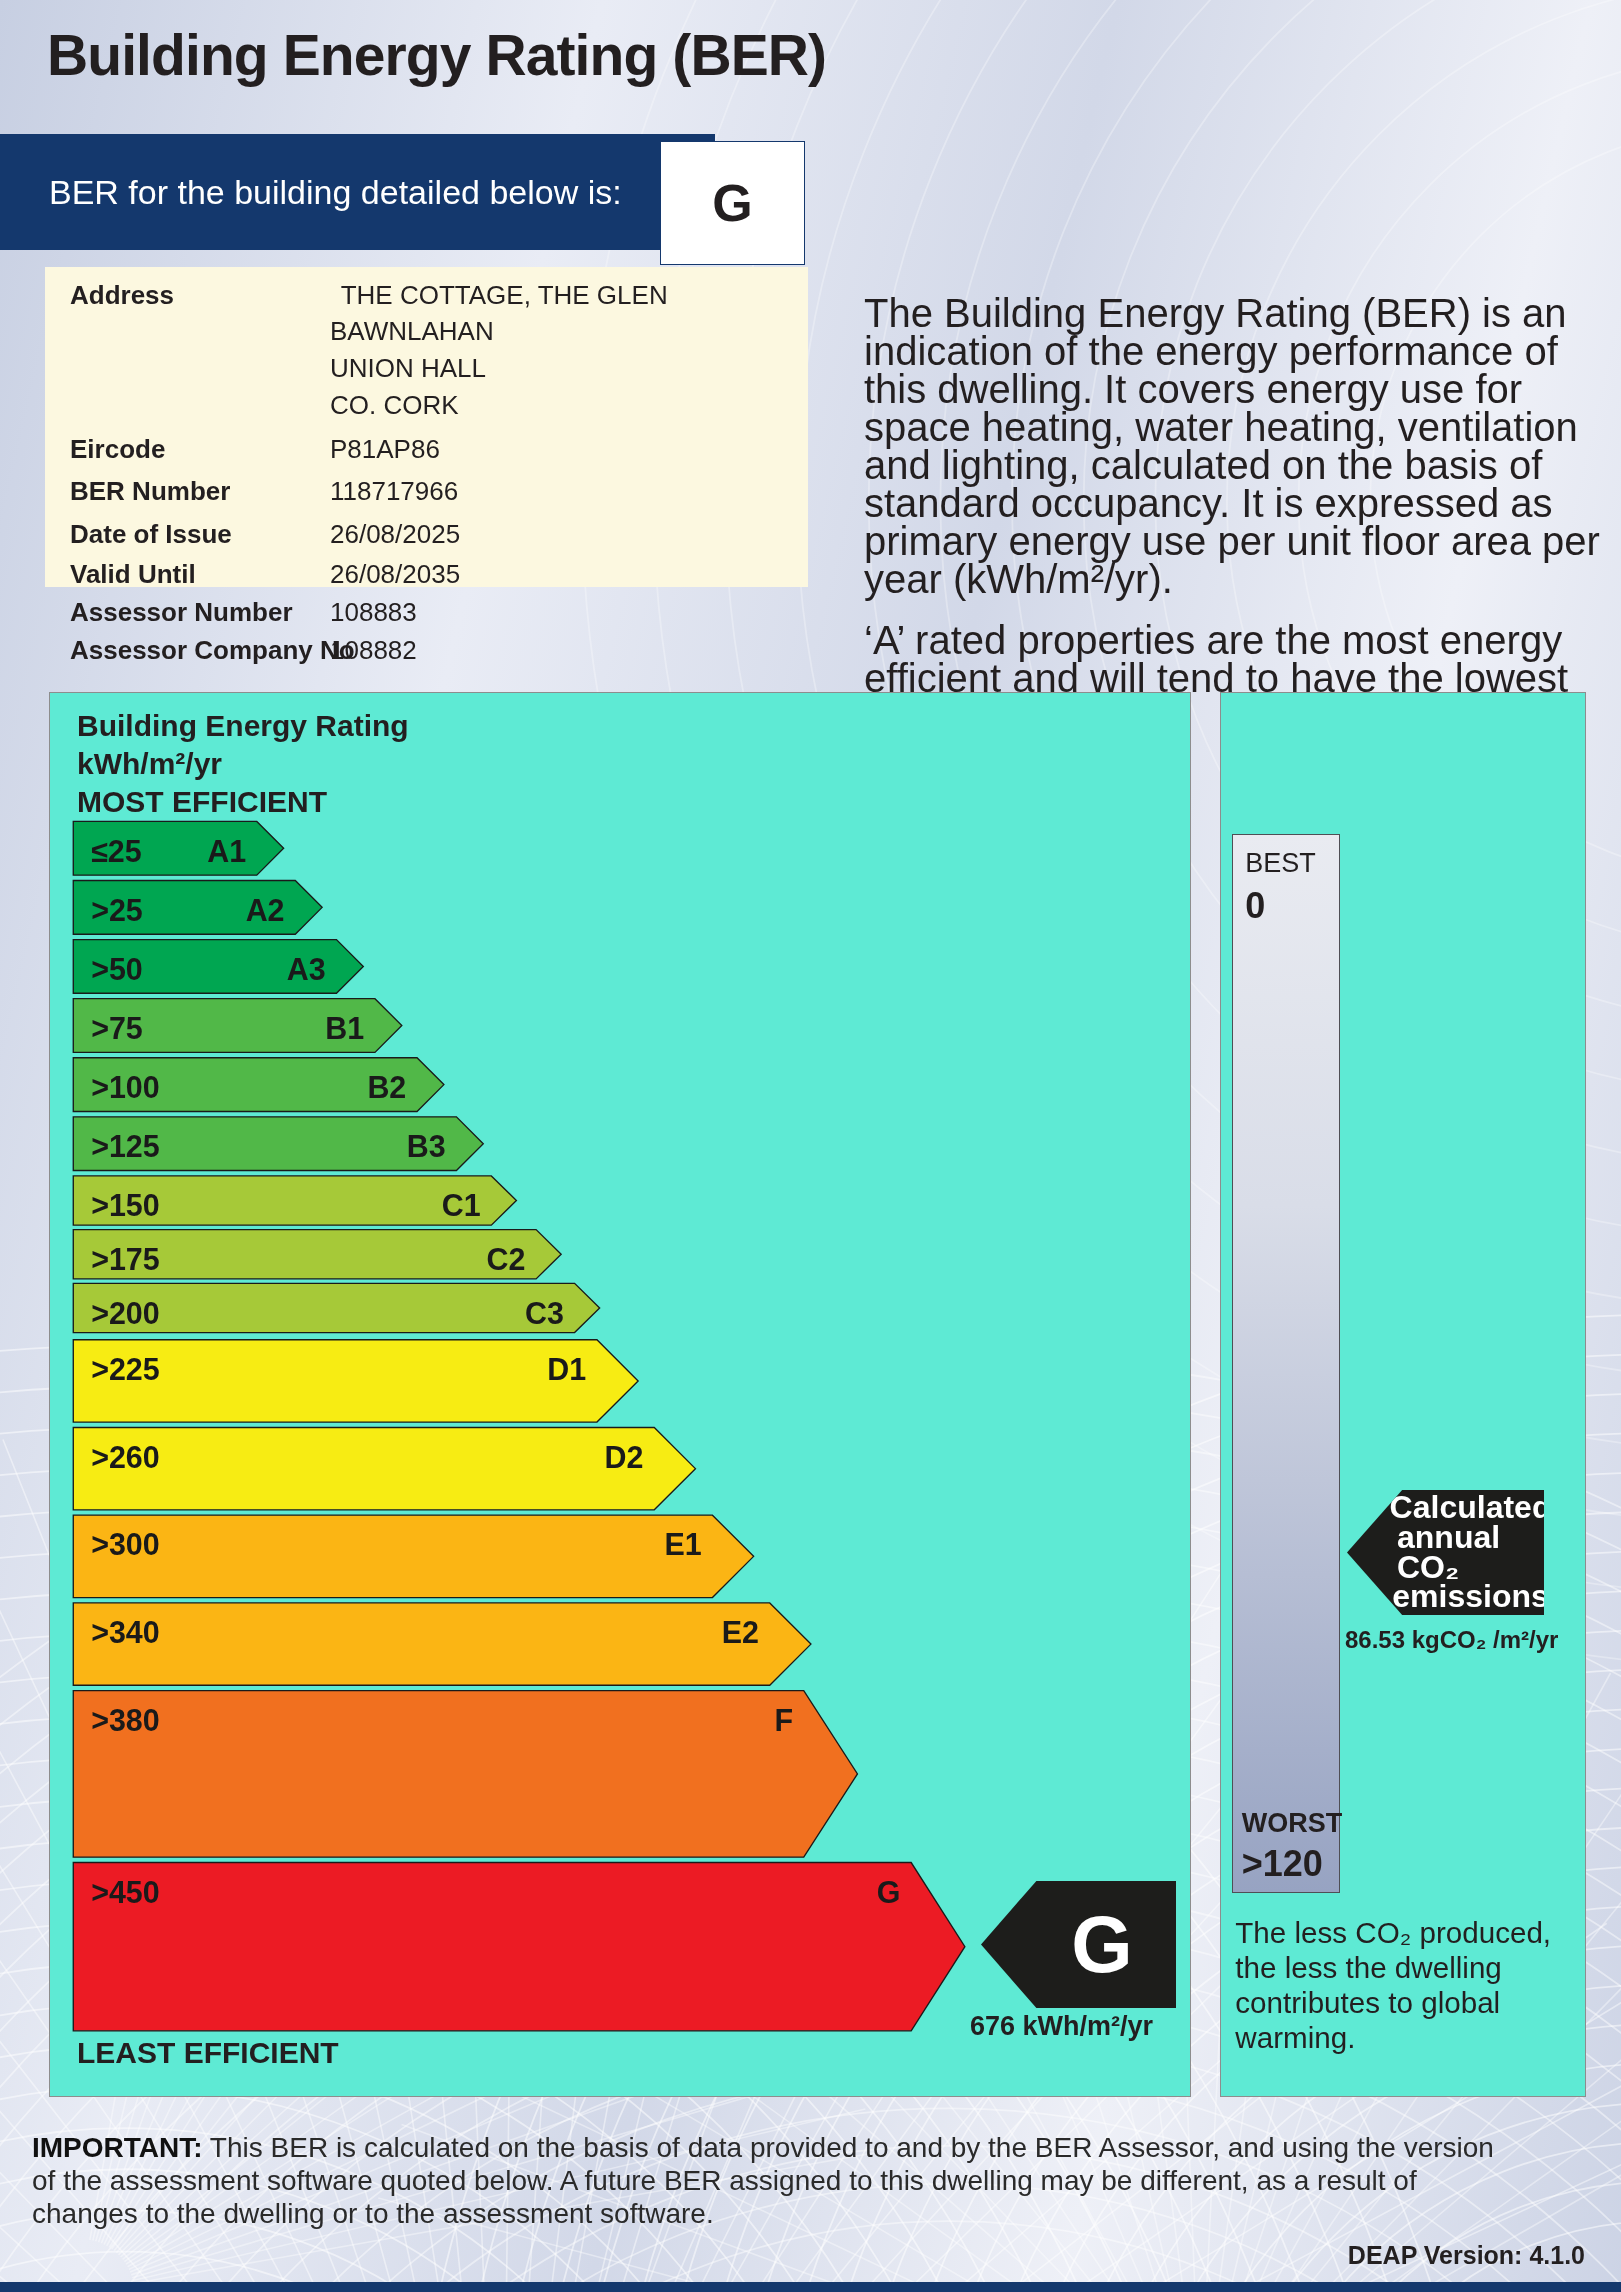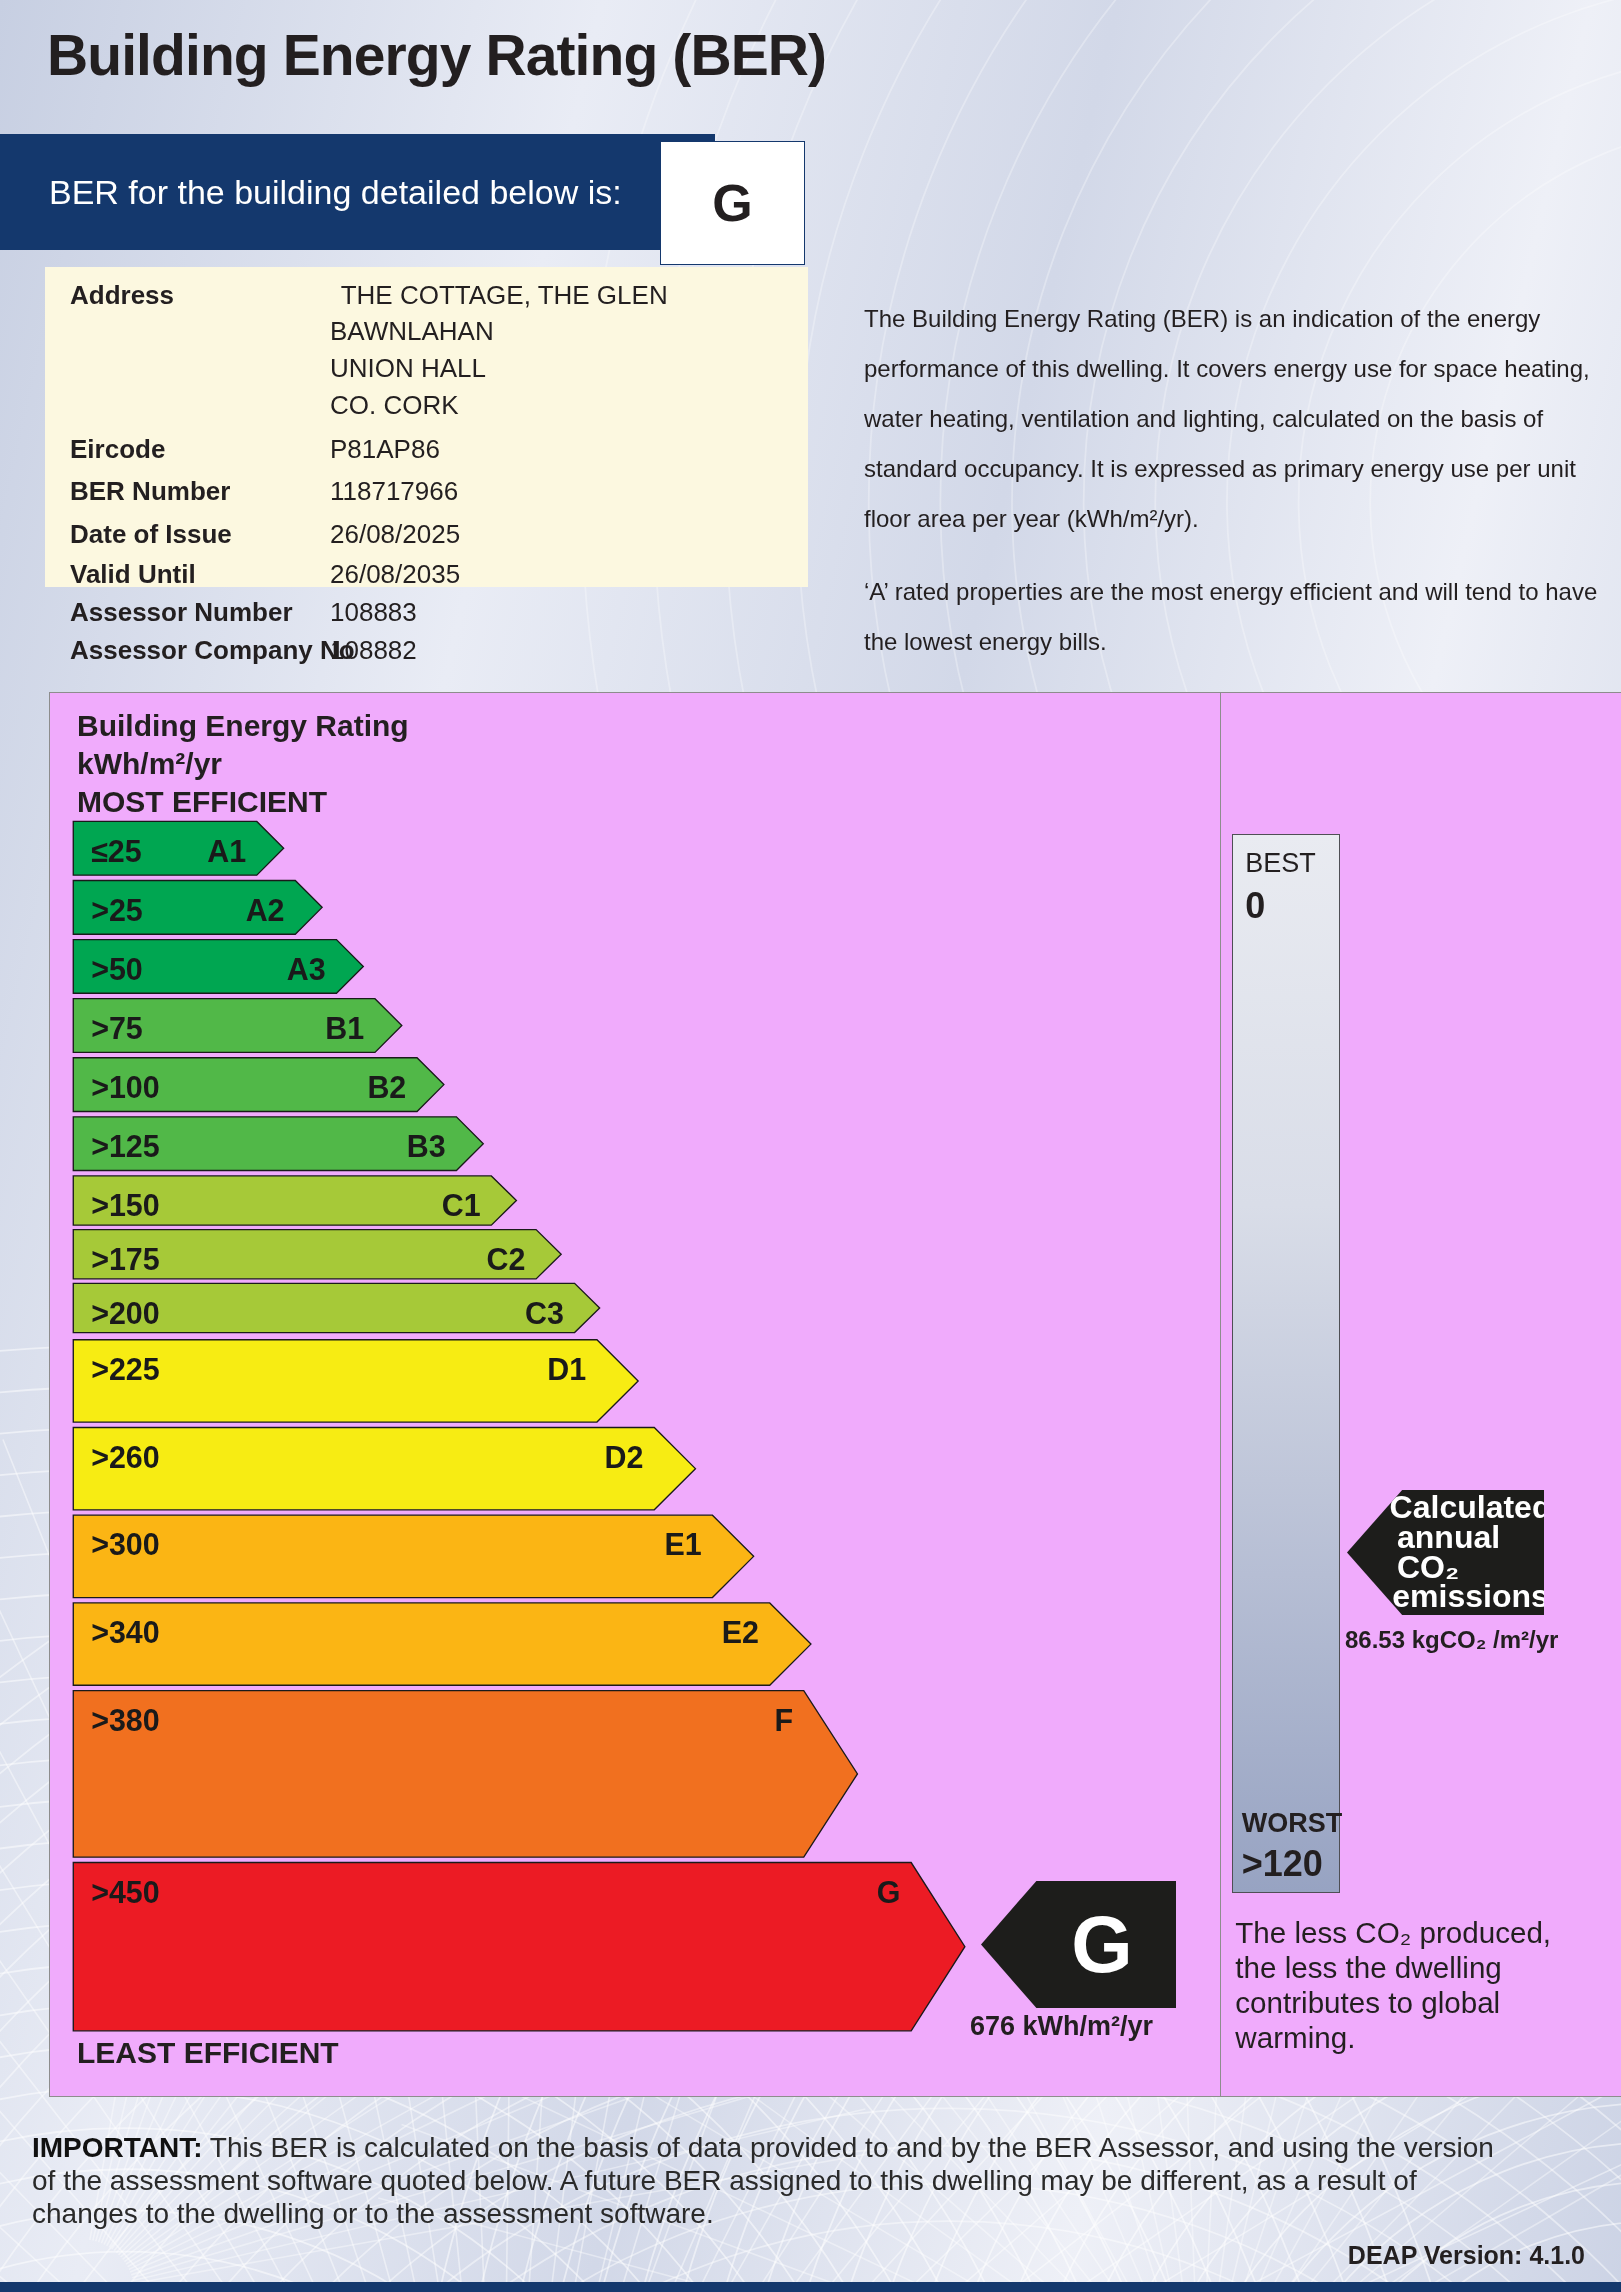--- a/index.html
+++ b/index.html
@@ -15,24 +15,24 @@
   .page-title{left:47px;top:21.5px;font-size:57px;font-weight:bold;letter-spacing:-0.9px;z-index:2;}
   .ber-banner{left:0;top:134px;width:683px;height:116px;background:#14386d;z-index:2;padding-left:32px;}
   .ber-banner .lbl{position:absolute;left:49px;top:0;height:116px;line-height:116px;color:#fff;font-size:34px;}
   .grade-box{left:660px;top:141px;width:143px;height:122px;background:#fff;border:1.8px solid #14386d;
     display:flex;align-items:center;justify-content:center;font-size:52px;font-weight:bold;z-index:3;}
   
   .details-box{left:45px;top:267px;width:763px;height:320px;background:#fcf8e0;z-index:2;}
   .details-box .row-label{position:absolute;left:25px;font-size:26px;font-weight:bold;}
   .details-box .row-value{position:absolute;left:285px;font-size:26px;}
   
-  .intro{left:864px;top:294px;width:743px;font-size:24px;line-height:50px;z-index:2;}
+  .intro{left:864px;top:294px;width:743px;font-size:40px;line-height:38px;z-index:2;}
   .intro p{margin:0 0 23px 0;}
   
-  .panel{background:#f0abfc;border:1.8px solid #8d8d8d;z-index:2;padding-left:42px;}
+  .panel{background:#5eead4;border:1.8px solid #8d8d8d;z-index:2;}
   .ber-panel{left:49px;top:692px;width:1140px;height:1403px;}
   .co2-panel{left:1220px;top:692px;width:364px;height:1403px;}
   .panel-head{position:absolute;left:27px;top:14.3px;font-size:30px;font-weight:bold;line-height:38px;}
   #bands-svg{position:absolute;left:0;top:0;}
   .band-range,.band-grade{font-size:34px;font-weight:bold;fill:#1a1a1a;}
   .least-eff{position:absolute;left:27px;top:1343px;font-size:30px;font-weight:bold;}
   .g-arrow{position:absolute;left:931px;top:1188px;width:195px;height:127px;background:#1d1d1b;
     clip-path:polygon(0 50%,28.4% 0,100% 0,100% 100%,28.4% 100%);
     display:flex;align-items:center;justify-content:center;}
   .g-arrow span{color:#fff;font-size:79px;font-weight:bold;padding-left:47px;}

